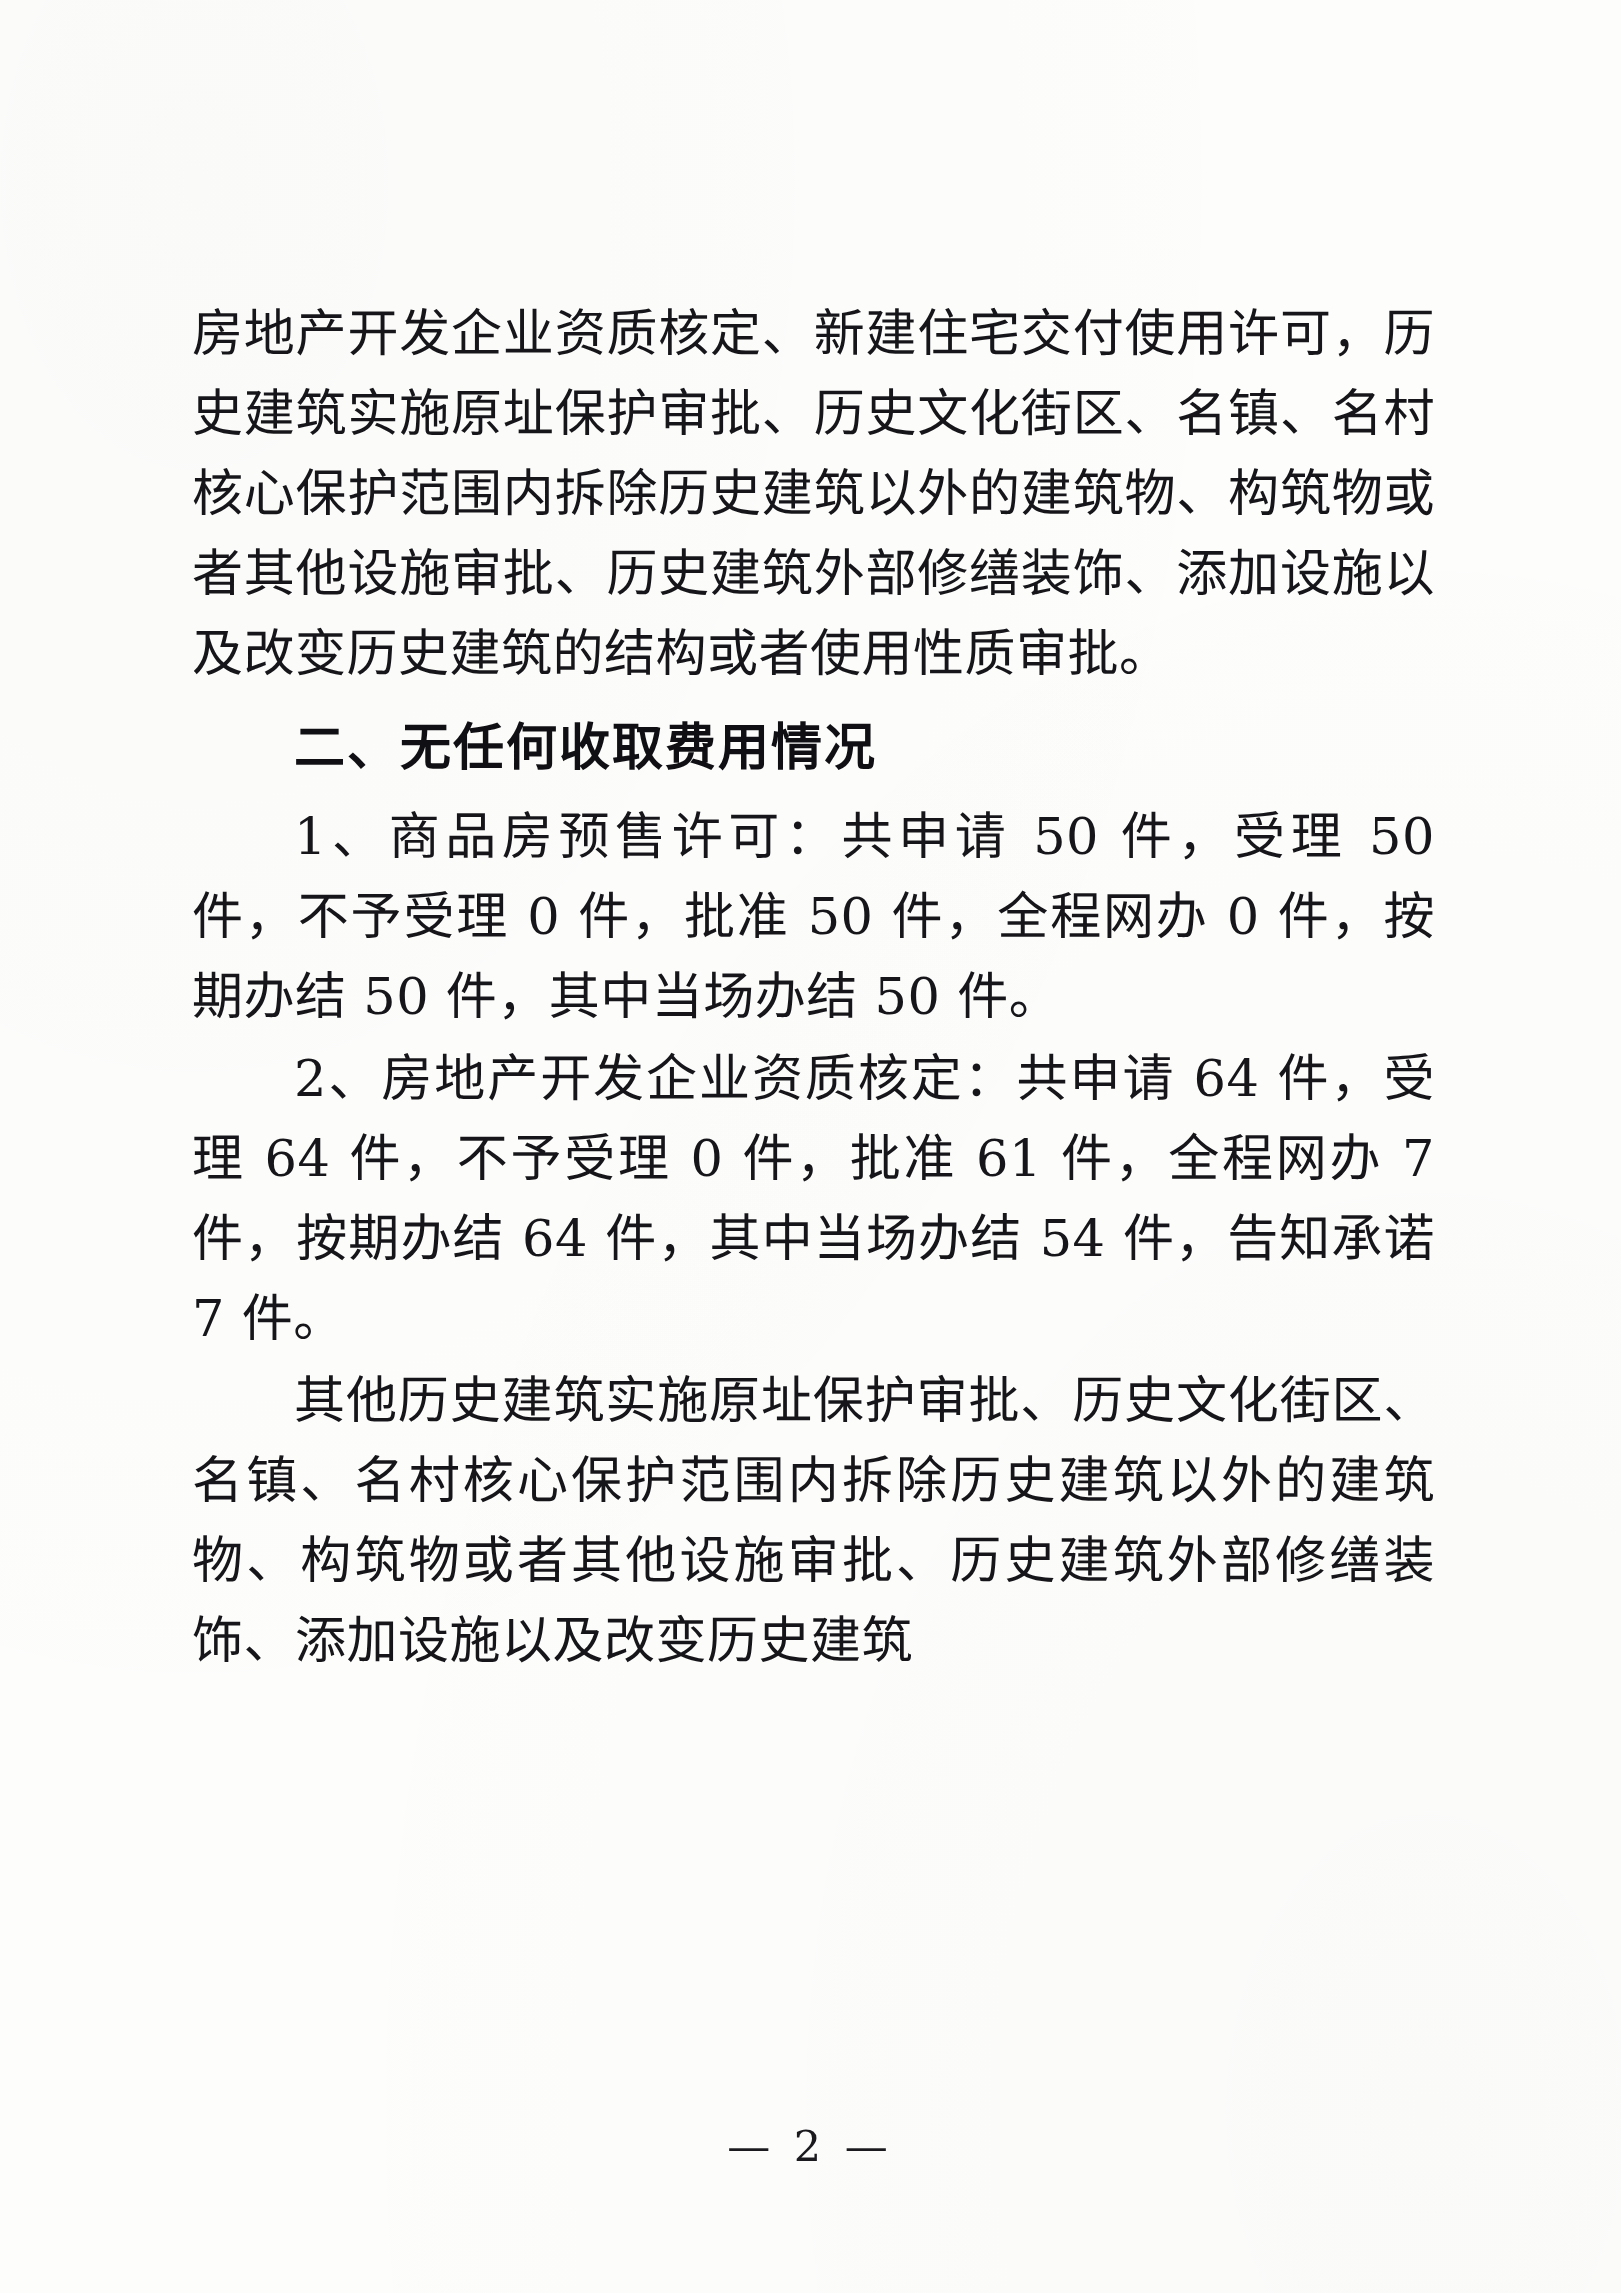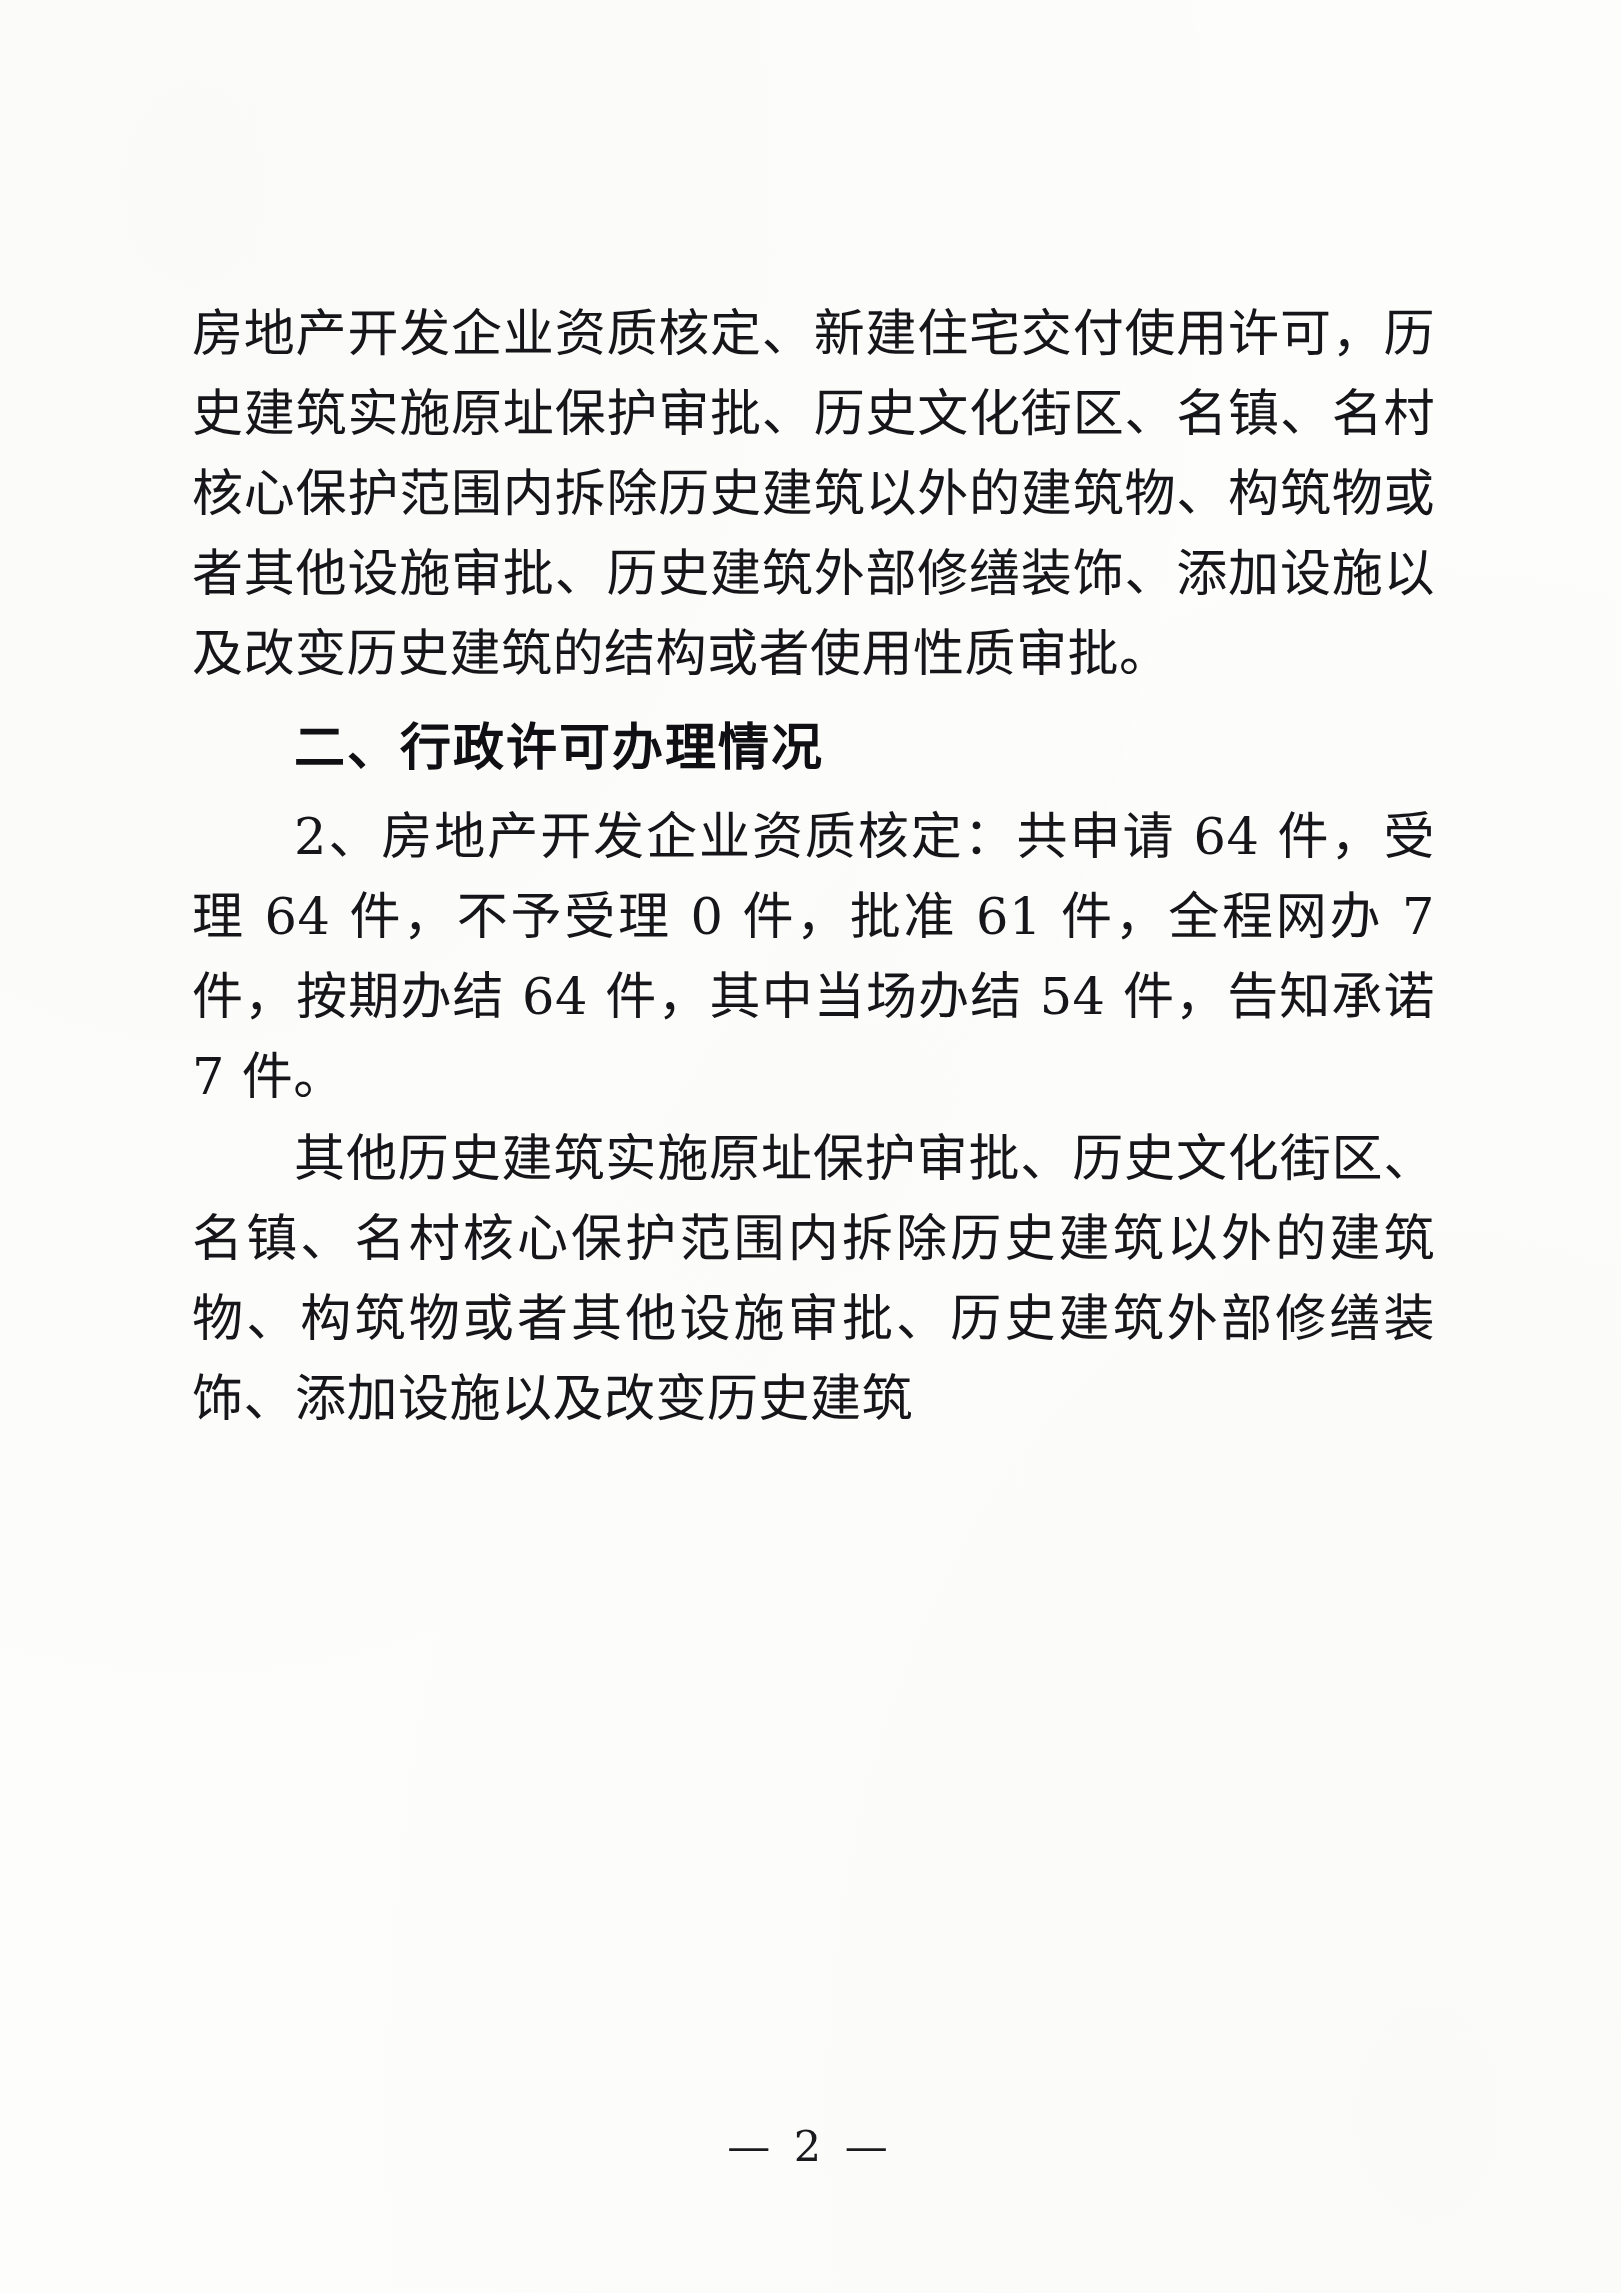--- a/index.html
+++ b/index.html
@@ -76,23 +76,24 @@
 </style>
 </head>
 <body>
 
 <div class="page">
 
   <div class="content">
 
     <p class="para">房地产开发企业资质核定、新建住宅交付使用许可，历史建筑实施原址保护审批、历史文化街区、名镇、名村核心保护范围内拆除历史建筑以外的建筑物、构筑物或者其他设施审批、历史建筑外部修缮装饰、添加设施以及改变历史建筑的结构或者使用性质审批。</p>
 
-    <h2 class="heading">二、行政许可办理情况</h2>
+    <h2 class="heading">二、无任何收取费用情况</h2>
 
 
+    <p class="para indent">1、商品房预售许可：共申请 50 件，受理 50 件，不予受理 0 件，批准 50 件，全程网办 0 件，按期办结 50 件，其中当场办结 50 件。</p>
 
     <p class="para indent">2、房地产开发企业资质核定：共申请 64 件，受理 64 件，不予受理 0 件，批准 61 件，全程网办 7 件，按期办结 64 件，其中当场办结 54 件，告知承诺 7 件。</p>
 
 
     <p class="para indent">其他历史建筑实施原址保护审批、历史文化街区、名镇、名村核心保护范围内拆除历史建筑以外的建筑物、构筑物或者其他设施审批、历史建筑外部修缮装饰、添加设施以及改变历史建筑</p>
 
   </div>
 
   <div class="footer">
     <span class="dash">—</span><span class="pn">2</span><span class="dash">—</span>

